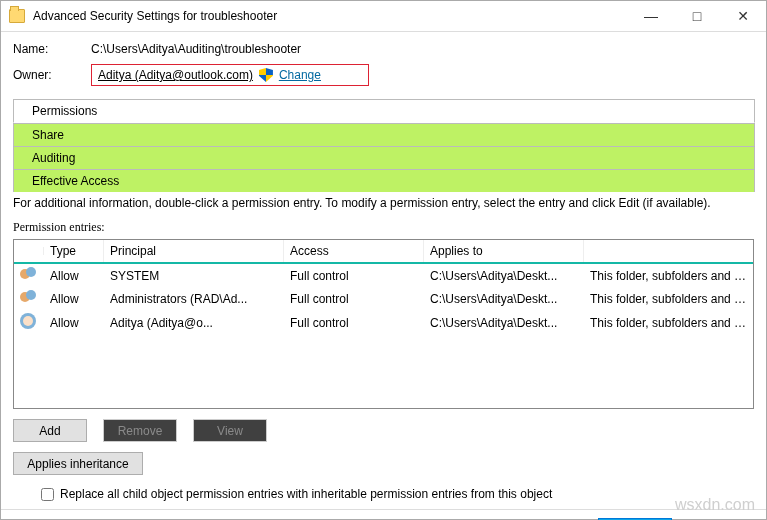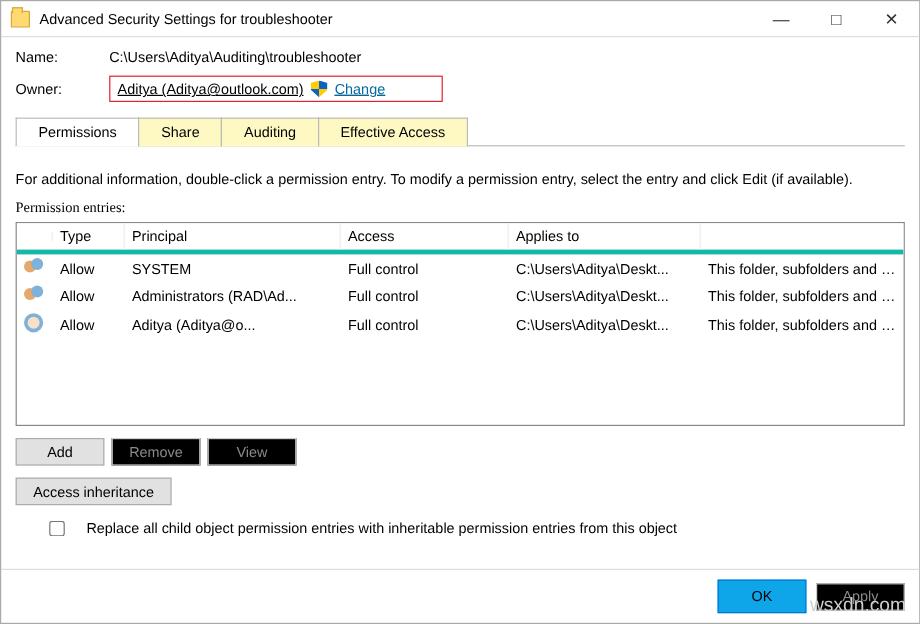--- a/index.html
+++ b/index.html
@@ -14,21 +14,21 @@
     overflow: hidden;
   }
   .window {
     border: 1px solid #aaa;
     width: 767px;
     height: 520px;
     display: flex;
     flex-direction: column;
   }
   .titlebar {
-    height: 30px;
+    height: 47px;
     display: flex;
     align-items: center;
     padding: 0 0 0 8px;
     border-bottom: 1px solid #ddd;
   }
   .titlebar .folder-icon {
     width: 16px; height: 14px;
     background: #ffd972; border: 1px solid #d6a93a;
     border-radius: 1px; position: relative; margin-right: 8px;
   }
@@ -57,66 +57,66 @@
   .shield {
     width:14px; height:14px; position:relative; display:inline-block;
   }
   .shield::before {
     content:""; position:absolute; inset:0;
     background: conic-gradient(#0a62c4 0 25%, #ffcc00 25% 50%, #0a62c4 50% 75%, #ffcc00 75% 100%);
     clip-path: polygon(50% 0, 100% 15%, 100% 55%, 50% 100%, 0 55%, 0 15%);
   }
   .change-link { color:#0369a1; text-decoration: underline; }
   .tabs {
-    display:flex; border-bottom:1px solid #bbb; margin-top:4px;
+    display:flex; border-bottom:1px solid #bbb; margin-top:4px;flex-direction:column;
   }
   .tab {
-    padding: 4px 18px; border:1px solid #bbb; border-bottom:none; background:#fef9c3;
+    padding: 4px 18px; border:1px solid #bbb; border-bottom:none; background:#bef264;
     margin-right:-1px; position:relative; top:1px;
   }
   .tab.active { background:#fff; border-bottom:1px solid #fff; }
-  .helptext { margin:20px 0 10px; }
+  .helptext { margin:4px 0 10px; }
   .entries-label { margin-bottom:4px;font-family:Liberation Serif, serif; }
   .grid {
     border:1px solid #888; height:170px; overflow:auto;
     display:flex; flex-direction:column;
   }
   .grid-head, .grid-row {
     display:grid;
     grid-template-columns: 30px 60px 180px 140px 160px 1fr;
     align-items:center;
   }
-  .grid-head { border-bottom:4px solid #14b8a6; background:#fff; }
+  .grid-head { border-bottom:2px solid #14b8a6; background:#fff; }
   .grid-head > div { padding:4px 6px; border-right:1px solid #eee; }
   .grid-row > div { padding:3px 6px; white-space:nowrap; overflow:hidden; text-overflow:ellipsis; }
   .user-icon {
     width:16px; height:16px; border-radius:50%; background:#7fb2d9;
     position:relative; display:inline-block;
   }
   .user-icon::after {
     content:""; position:absolute; top:3px; left:3px; width:10px; height:10px;
     border-radius:50%; background:#fbe0c8;
   }
   .group-icon {
     width:18px; height:14px; position:relative; display:inline-block;
   }
   .group-icon::before, .group-icon::after {
     content:""; position:absolute; width:10px; height:10px; border-radius:50%;
     background:#7fb2d9;
   }
   .group-icon::before { left:0; top:2px; background:#e6a96b; }
   .group-icon::after { left:6px; top:0; }
-  .btnrow { display:flex; gap:6px; margin-top:10px; }
+  .btnrow { display:flex; gap:16px; margin-top:10px; }
   .btnrow2 { margin-top:10px; }
   button.std {
     min-width:74px; height:23px; border:1px solid #adadad; background:#e1e1e1;
     font: inherit; padding:0 10px;
   }
-  button.std:disabled { color:#8a8a8a; background:#000000; border-color:#ccc; }
-  .checkrow { display:flex; align-items:center; gap:18px; margin-top:12px;padding-left:28px; }
+  button.std:disabled { color:#8a8a8a; background:#404040; border-color:#ccc; }
+  .checkrow { display:flex; align-items:center; gap:6px; margin-top:12px;padding-left:28px; }
   .checkrow input { margin:0; }
   .footer {
     border-top:1px solid #ddd; padding:8px 12px; display:flex; justify-content:flex-end; gap:8px; align-items:center;
   }
   .footer button.default { border:1px solid #0078d7; background:#0ea5e9; min-width:74px; height:28px; font:inherit; }
   .watermark { position:absolute; right:12px; bottom:6px; color:#cfcfcf; font-size:16px; pointer-events:none; }
 </style>
 </head>
 <body>
 
@@ -193,21 +193,21 @@
       </div>
     </div>
 
     <div class="btnrow">
       <button class="std">Add</button>
       <button class="std" disabled="">Remove</button>
       <button class="std" disabled="">View</button>
     </div>
 
     <div class="btnrow2">
-      <button class="std" style="min-width:130px">Access inheritance</button>
+      <button class="std" style="min-width:130px">Applies inheritance</button>
     </div>
 
     <label class="checkrow">
       <input type="checkbox" style="">
       <span>Replace all child object permission entries with inheritable permission entries from this object</span>
     </label>
 
   </div>
 
   <div class="footer">

